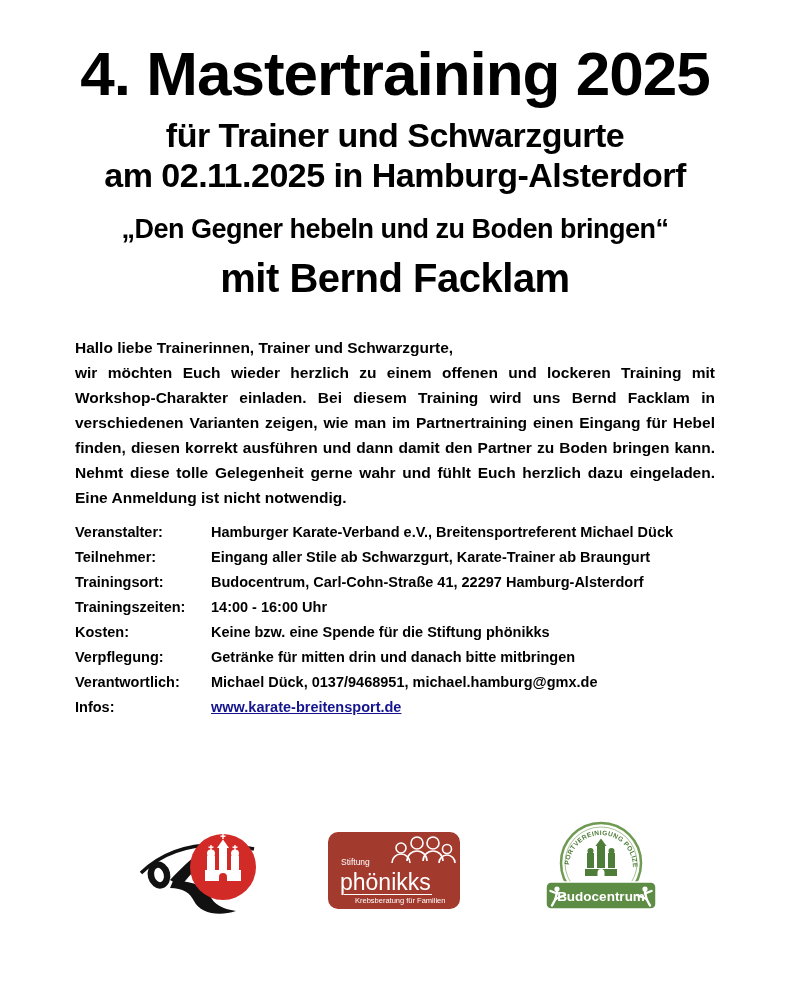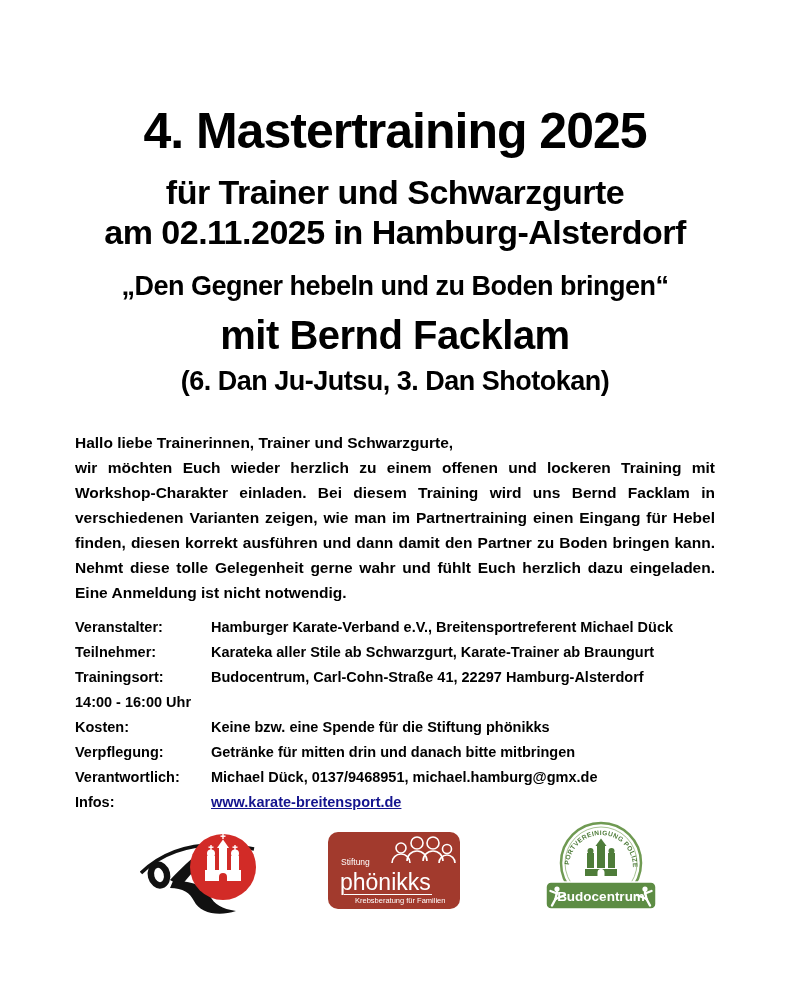--- a/index.html
+++ b/index.html
@@ -6,22 +6,22 @@
   .page{
     position:relative;
     width:790px;height:984px;
     background:#ffffff;
     color:#000;
     font-family:"Liberation Sans",sans-serif;
     font-weight:bold;
     overflow:hidden;
   }
   .title{
-    padding-top:96px;
-    font-size:50px;line-height:70px;
+    padding-top:39px;
+    font-size:62px;line-height:70px;
     text-align:center;letter-spacing:-1px;
   }
   .subtitle{font-size:34px;line-height:40px;text-align:center;letter-spacing:-0.5px;}
   .subtitle.first{margin-top:6px;}
   .quote{font-size:27px;line-height:36px;text-align:center;margin-top:16px;letter-spacing:-0.5px;}
   .presenter{font-size:40px;line-height:54px;text-align:center;margin-top:4px;letter-spacing:-0.5px;}
   .credentials{font-size:27px;line-height:38px;text-align:center;letter-spacing:-0.5px;}
   .intro{
     margin:30px 75px 0 75px;
     font-size:15.5px;line-height:25px;
@@ -45,41 +45,41 @@
 </head>
 <body>
 
 <div class="page">
 
   <div class="title">4. Mastertraining 2025</div>
   <div class="subtitle first">für Trainer und Schwarzgurte</div>
   <div class="subtitle">am 02.11.2025 in Hamburg-Alsterdorf</div>
   <div class="quote">„Den Gegner hebeln und zu Boden bringen“</div>
   <div class="presenter">mit Bernd Facklam</div>
-  <div class="credentials">(6. Dan Ju-Jutsu, 3. Dan Shotokan)</div>
 
   <div class="intro">
     <span>Hallo liebe Trainerinnen, Trainer und Schwarzgurte,</span><br>
     <span>wir möchten Euch wieder herzlich zu einem offenen und lockeren Training mit Workshop-Charakter einladen. Bei diesem Training wird uns Bernd Facklam in verschiedenen Varianten zeigen, wie man im Partnertraining einen Eingang für Hebel finden, diesen korrekt ausführen und dann damit den Partner zu Boden bringen kann. Nehmt diese tolle Gelegenheit gerne wahr und fühlt Euch herzlich dazu eingeladen. Eine Anmeldung ist nicht notwendig.</span>
   </div>
 
   <div class="details">
     <div class="drow">
       <div class="dlabel">Veranstalter:</div>
       <div class="dvalue">Hamburger Karate-Verband e.V., Breitensportreferent Michael Dück</div>
     </div>
     <div class="drow">
       <div class="dlabel">Teilnehmer:</div>
-      <div class="dvalue">Karateka aller Stile ab Schwarzgurt, Karate-Trainer ab Braungurt</div>
+      <div class="dvalue">Eingang aller Stile ab Schwarzgurt, Karate-Trainer ab Braungurt</div>
     </div>
     <div class="drow">
       <div class="dlabel">Trainingsort:</div>
       <div class="dvalue">Budocentrum, Carl-Cohn-Straße 41, 22297 Hamburg-Alsterdorf</div>
     </div>
     <div class="drow">
+      <div class="dlabel">Trainingszeiten:</div>
       <div class="dvalue">14:00 - 16:00 Uhr</div>
     </div>
     <div class="drow">
       <div class="dlabel">Kosten:</div>
       <div class="dvalue">Keine bzw. eine Spende für die Stiftung phönikks</div>
     </div>
     <div class="drow">
       <div class="dlabel">Verpflegung:</div>
       <div class="dvalue">Getränke für mitten drin und danach bitte mitbringen</div>
     </div>

